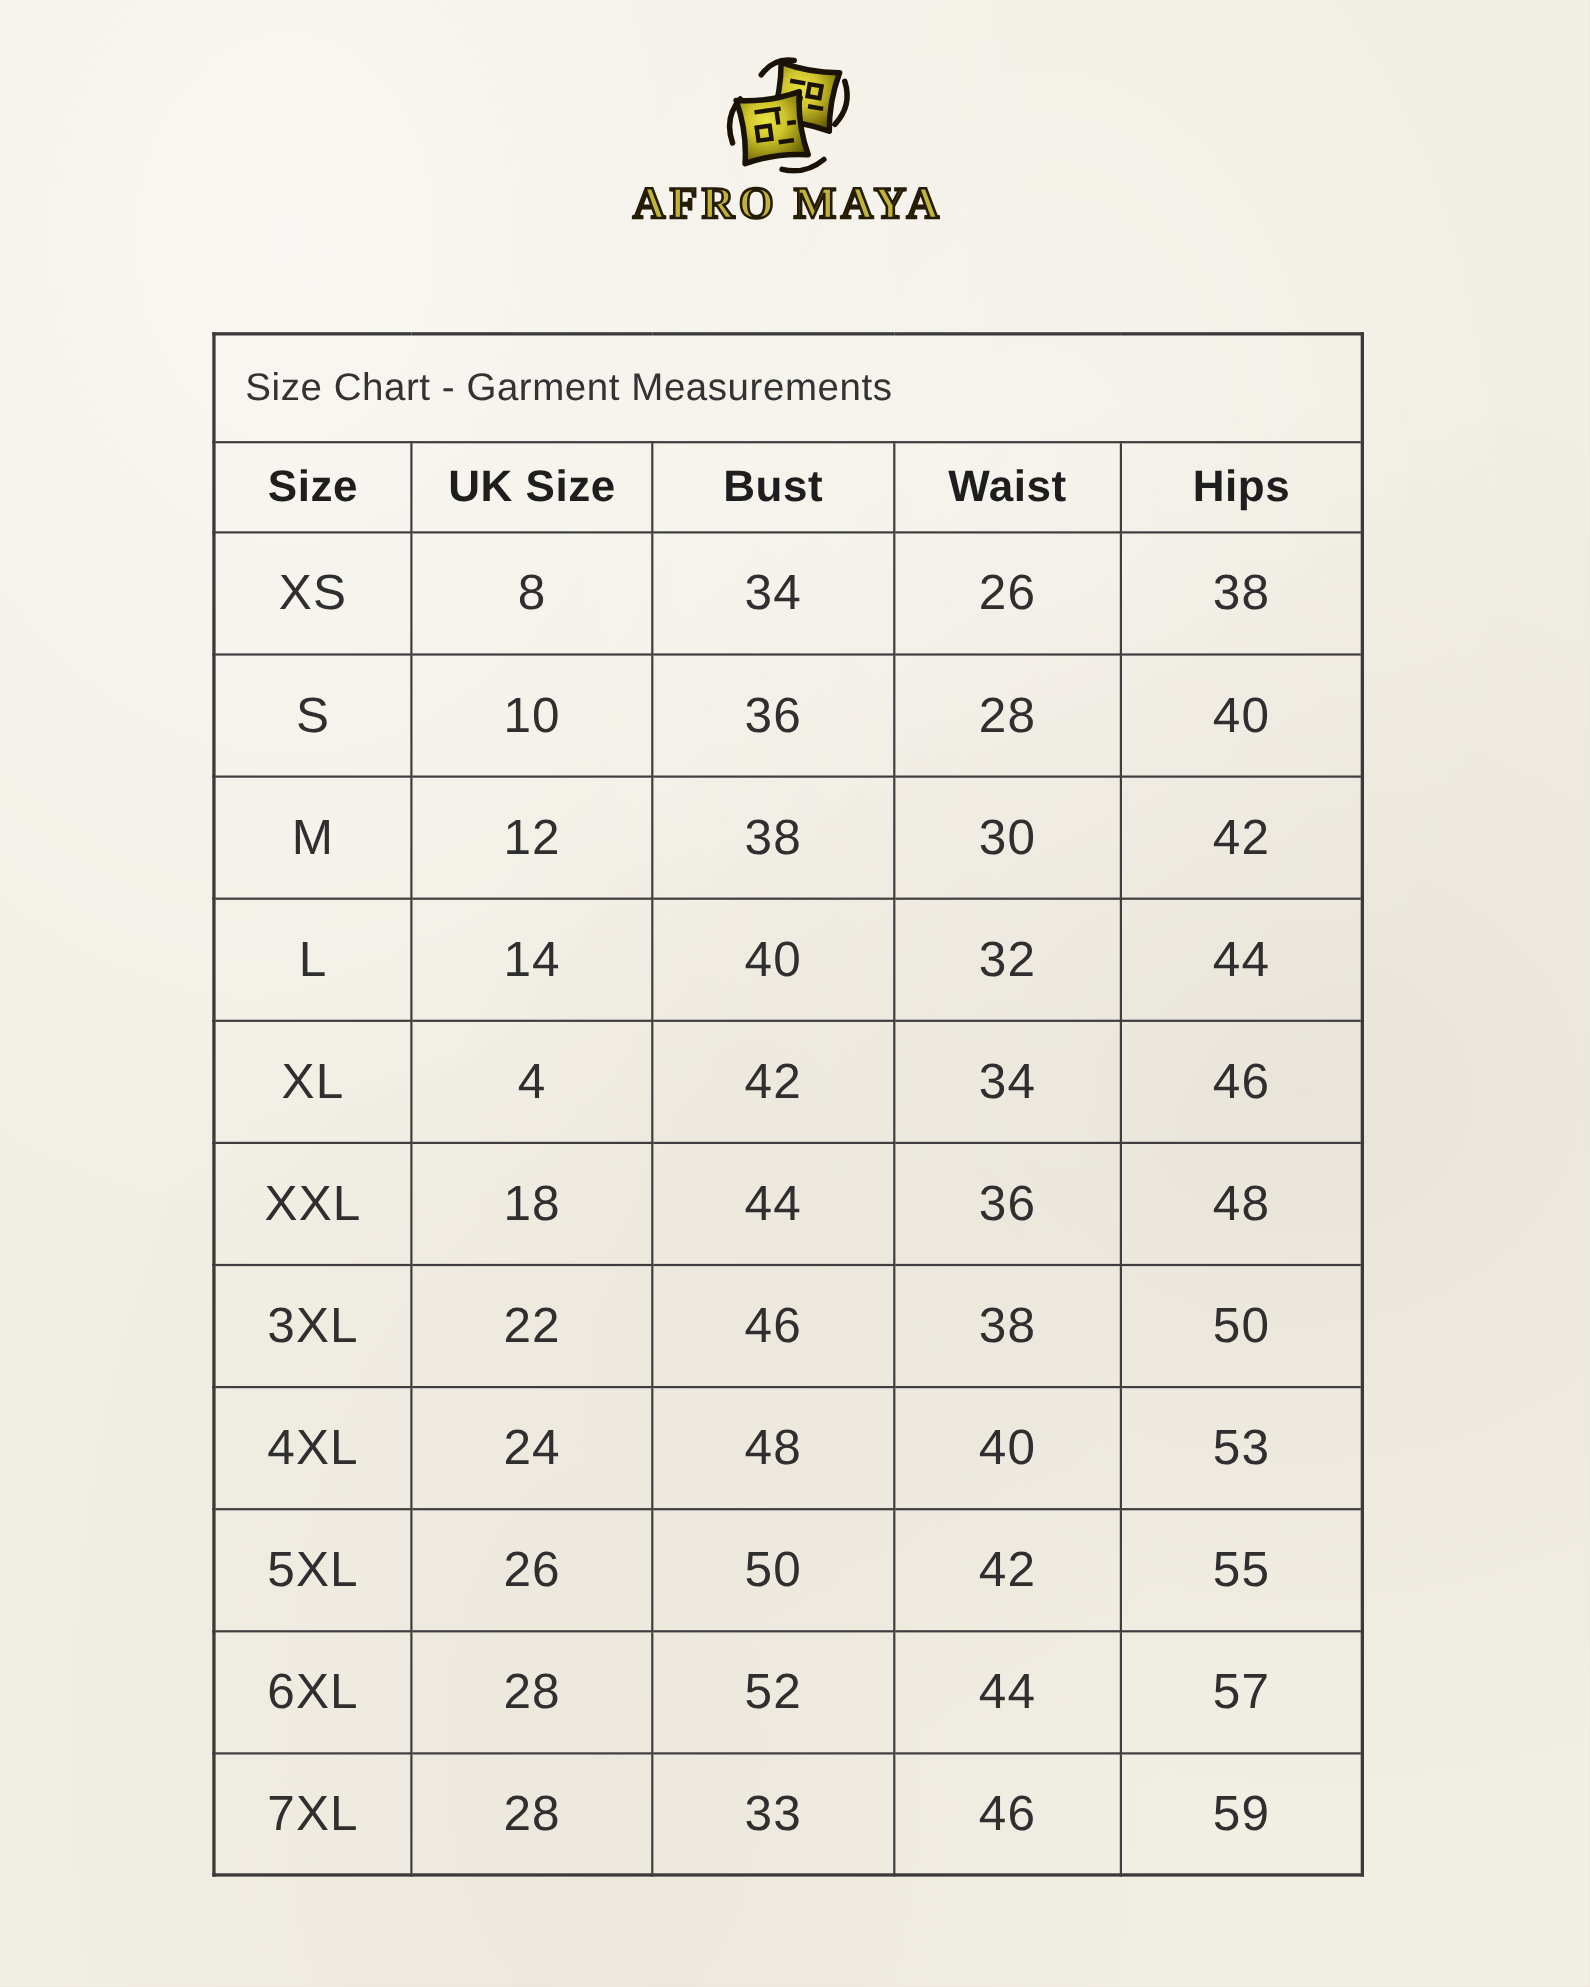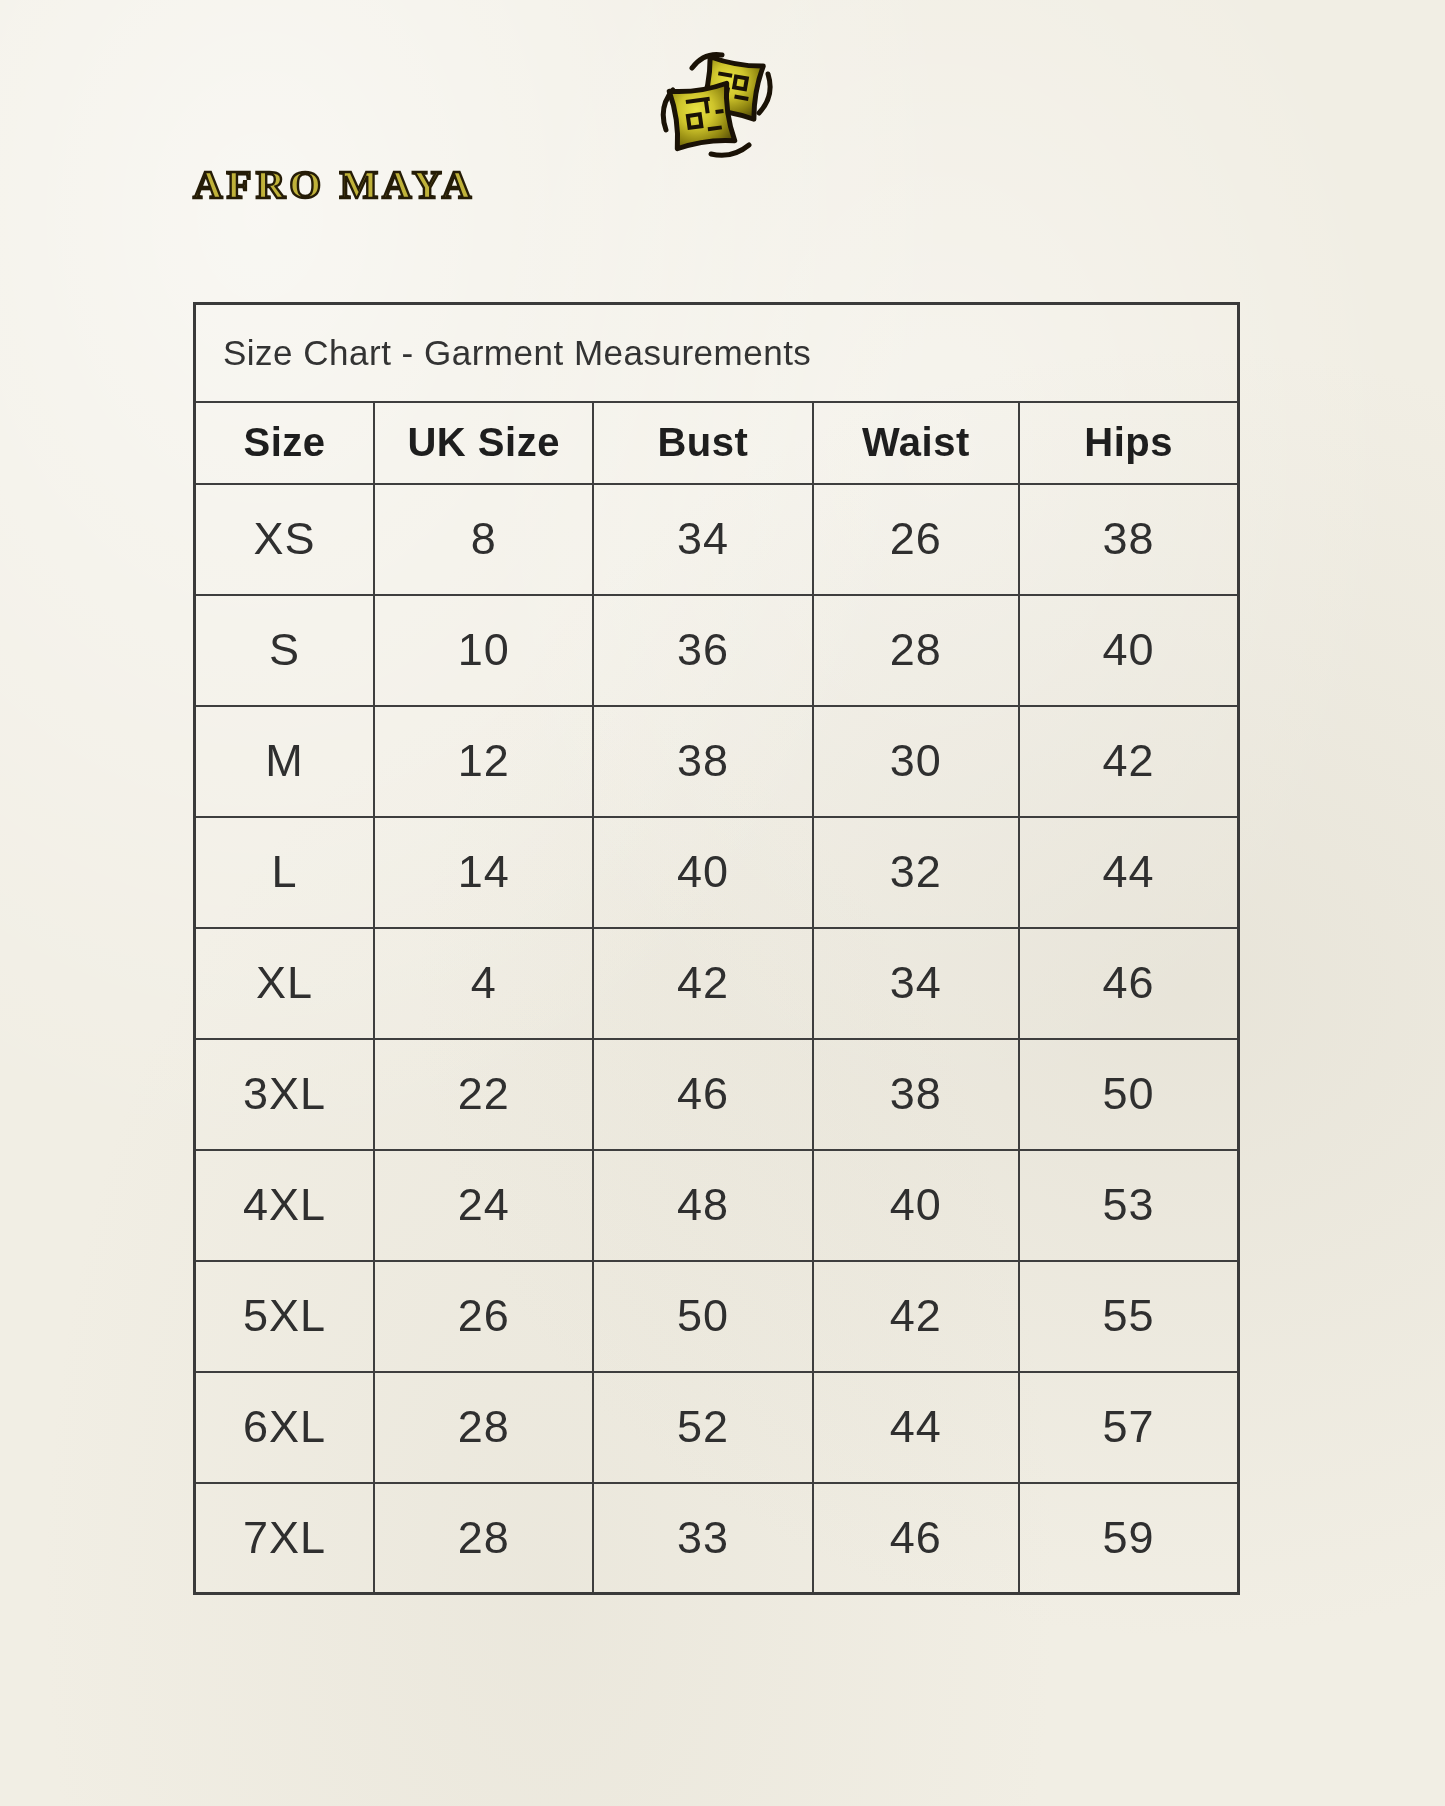--- a/index.html
+++ b/index.html
@@ -19,21 +19,21 @@
     color: #2b2b2b;
     overflow: hidden;
   }
 
   
   .brand {
     position: absolute;
     top: 46px;
     left: 193px;
     width: 1047px;
-    text-align: left;
+    text-align: center;
   }
   .logo-mark {
     display: block;
     margin: 0 auto;
     width: 122px;
     height: 112px;
   }
   .brand-name {
     margin-top: 2px;
     font-family: "Liberation Serif", serif;
@@ -183,20 +183,27 @@
           <td>44</td>
         </tr>
         <tr>
           <td>XL</td>
           <td>4</td>
           <td>42</td>
           <td>34</td>
           <td>46</td>
         </tr>
         <tr>
+          <td>XXL</td>
+          <td>18</td>
+          <td>44</td>
+          <td>36</td>
+          <td>48</td>
+        </tr>
+        <tr>
           <td>3XL</td>
           <td>22</td>
           <td>46</td>
           <td>38</td>
           <td>50</td>
         </tr>
         <tr>
           <td>4XL</td>
           <td>24</td>
           <td>48</td>

